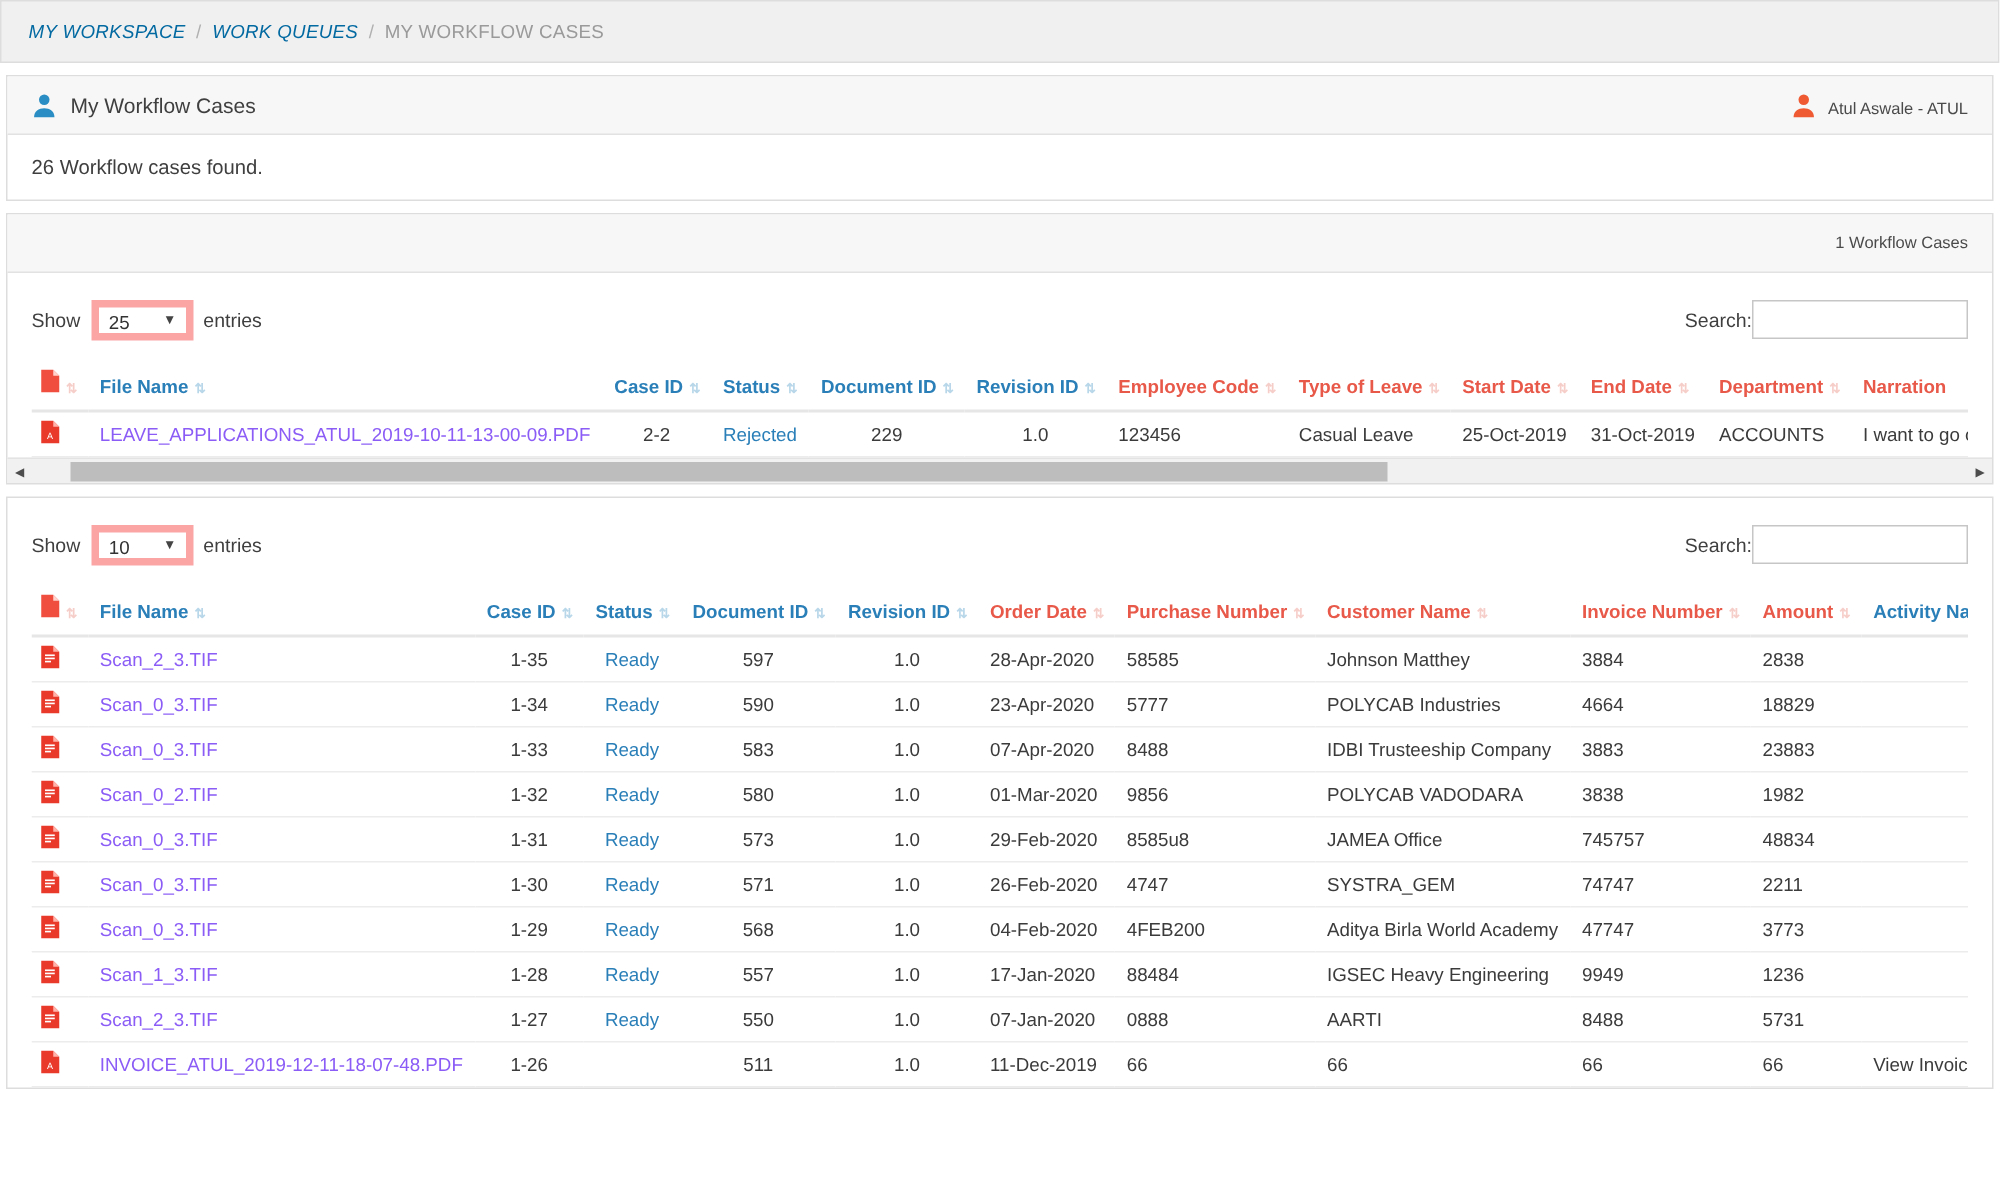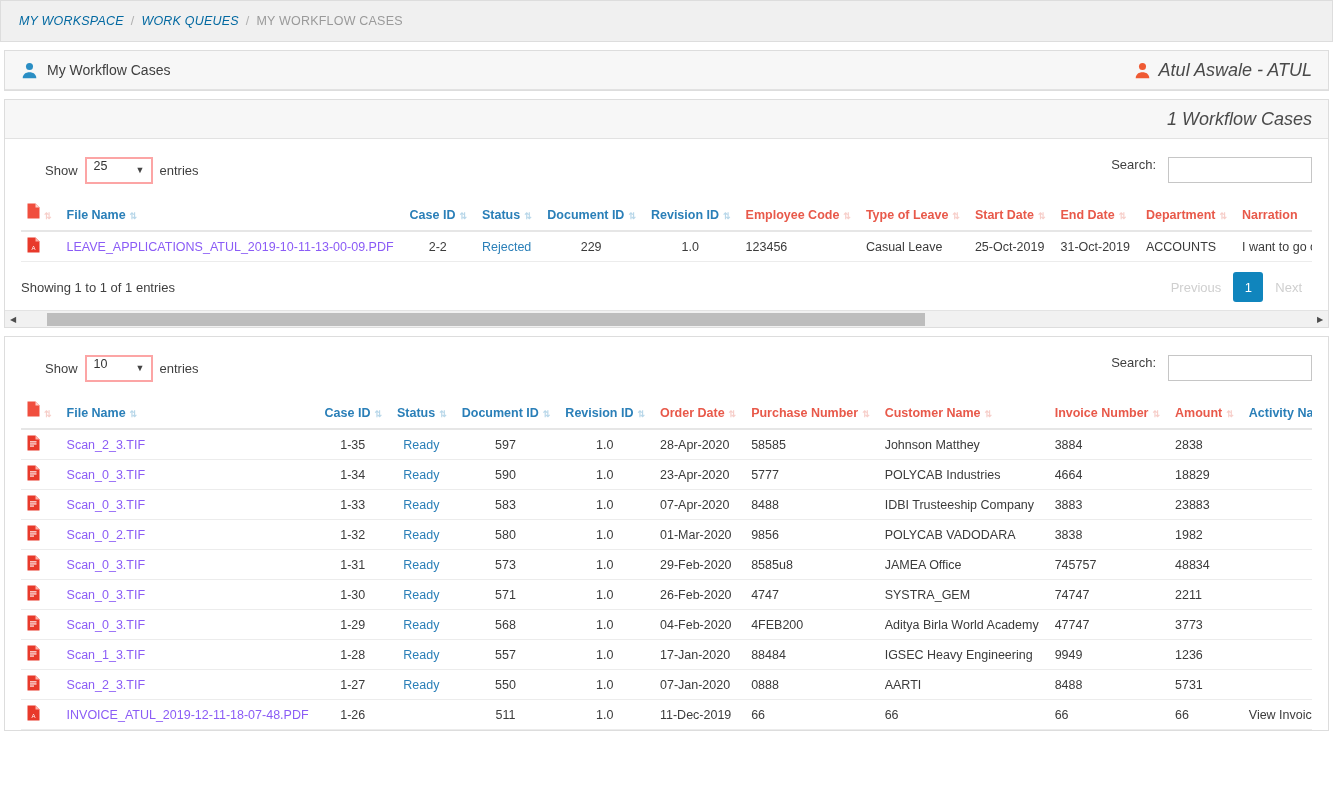--- a/index.html
+++ b/index.html
@@ -44,26 +44,25 @@
   }
   .panel-title {
     font-size: 14px;
     color: #3f3f3f;
     display: flex;
     align-items: center;
     gap: 9px;
   }
   .panel-head-right {
     margin-left: auto;
-    font-size: 18px;
+    font-size: 11px;
     color: #4a4a4a;
     display: flex;
-    align-items: center;
+    align-items: flex-end;
     gap: 8px;
-    font-style: italic;
   }
   .panel-body { padding: 0; }
   .found-text {
     padding: 14px 16px;
     font-size: 13.5px;
     color: #3f3f3f;
   }
 
   
   .icon { display: inline-block; line-height: 0; flex: 0 0 auto; }
@@ -75,44 +74,44 @@
     align-items: center;
     height: 34px;
     margin-bottom: 10px;
   }
   .dt-length {
     font-size: 13px;
     color: #3f3f3f;
     display: flex;
     align-items: center;
     gap: 7px;
-    margin-left: 24px;
   }
   .dt-select {
     width: 68px;
     height: 27px;
-    border: 2px solid #fca5a5;
+    border: 5px solid #fca5a5;
     background: #ffffff;
     font-size: 12.5px;
     color: #333;
     padding: 0 4px 0 7px;
     display: flex;
-    align-items: flex-start;
+    align-items: flex-end;
     position: relative;
     cursor: pointer;
   }
   .dt-select .caret {
     position: absolute; right: 6px; top: 50%;
     transform: translateY(-50%);
     font-size: 9px; color: #444;
   }
   .dt-filter {
     margin-left: auto;
     display: flex;
-    gap: 12px;
+    align-items: center;
+    gap: 0;
     font-size: 13px;
     color: #3f3f3f;
   }
   .dt-filter input {
     width: 144px;
     height: 26px;
     border: 1px solid #c6c6c6;
     background: #fff;
     font-family: "Liberation Sans", sans-serif;
     font-size: 12.5px;
@@ -234,20 +233,23 @@
     </div>
     <div class="panel-head-right">
       <span class="icon">
         <svg width="17" height="17" viewBox="0 0 16 16">
           <circle cx="8" cy="4.2" r="3.3" fill="#ef5a33"></circle>
           <path d="M1.6 15.2c0-3.6 2.9-5.6 6.4-5.6s6.4 2 6.4 5.6z" fill="#ef5a33"></path>
         </svg>
       </span>
       <span>Atul Aswale - ATUL</span>
     </div>
+  </div>
+  <div class="panel-body">
+    <div class="found-text">26 Workflow cases found.</div>
   </div>
 </div>
 
 <div id="panels-container">
     <div class="panel">
       <div class="panel-head">
         <div class="panel-head-right">
           <span>1 Workflow Cases</span>
         </div>
       </div>
@@ -316,28 +318,20 @@
                   <td class="tc-center">1.0</td>
                   <td>123456</td>
                   <td>Casual Leave</td>
                   <td>25-Oct-2019</td>
                   <td>31-Oct-2019</td>
                   <td>ACCOUNTS</td>
                   <td>I want to go out with my girl</td>
                 </tr>
               </tbody>
             </table>
-          </div>
-          <div class="dt-bottom">
-            <div class="dt-info">Showing 1 to 1 of 1 entries</div>
-            <div class="dt-paging">
-              <span class="pg disabled">Previous</span>
-              <span class="pg num active">1</span>
-              <span class="pg disabled">Next</span>
-            </div>
           </div>
         </div>
         <div class="hscroll">
           <span class="arrow">◀</span>
           <span class="track">
             <span class="thumb" style="left:2%;width:68%"></span>
           </span>
           <span class="arrow">▶</span>
         </div>
       </div>

